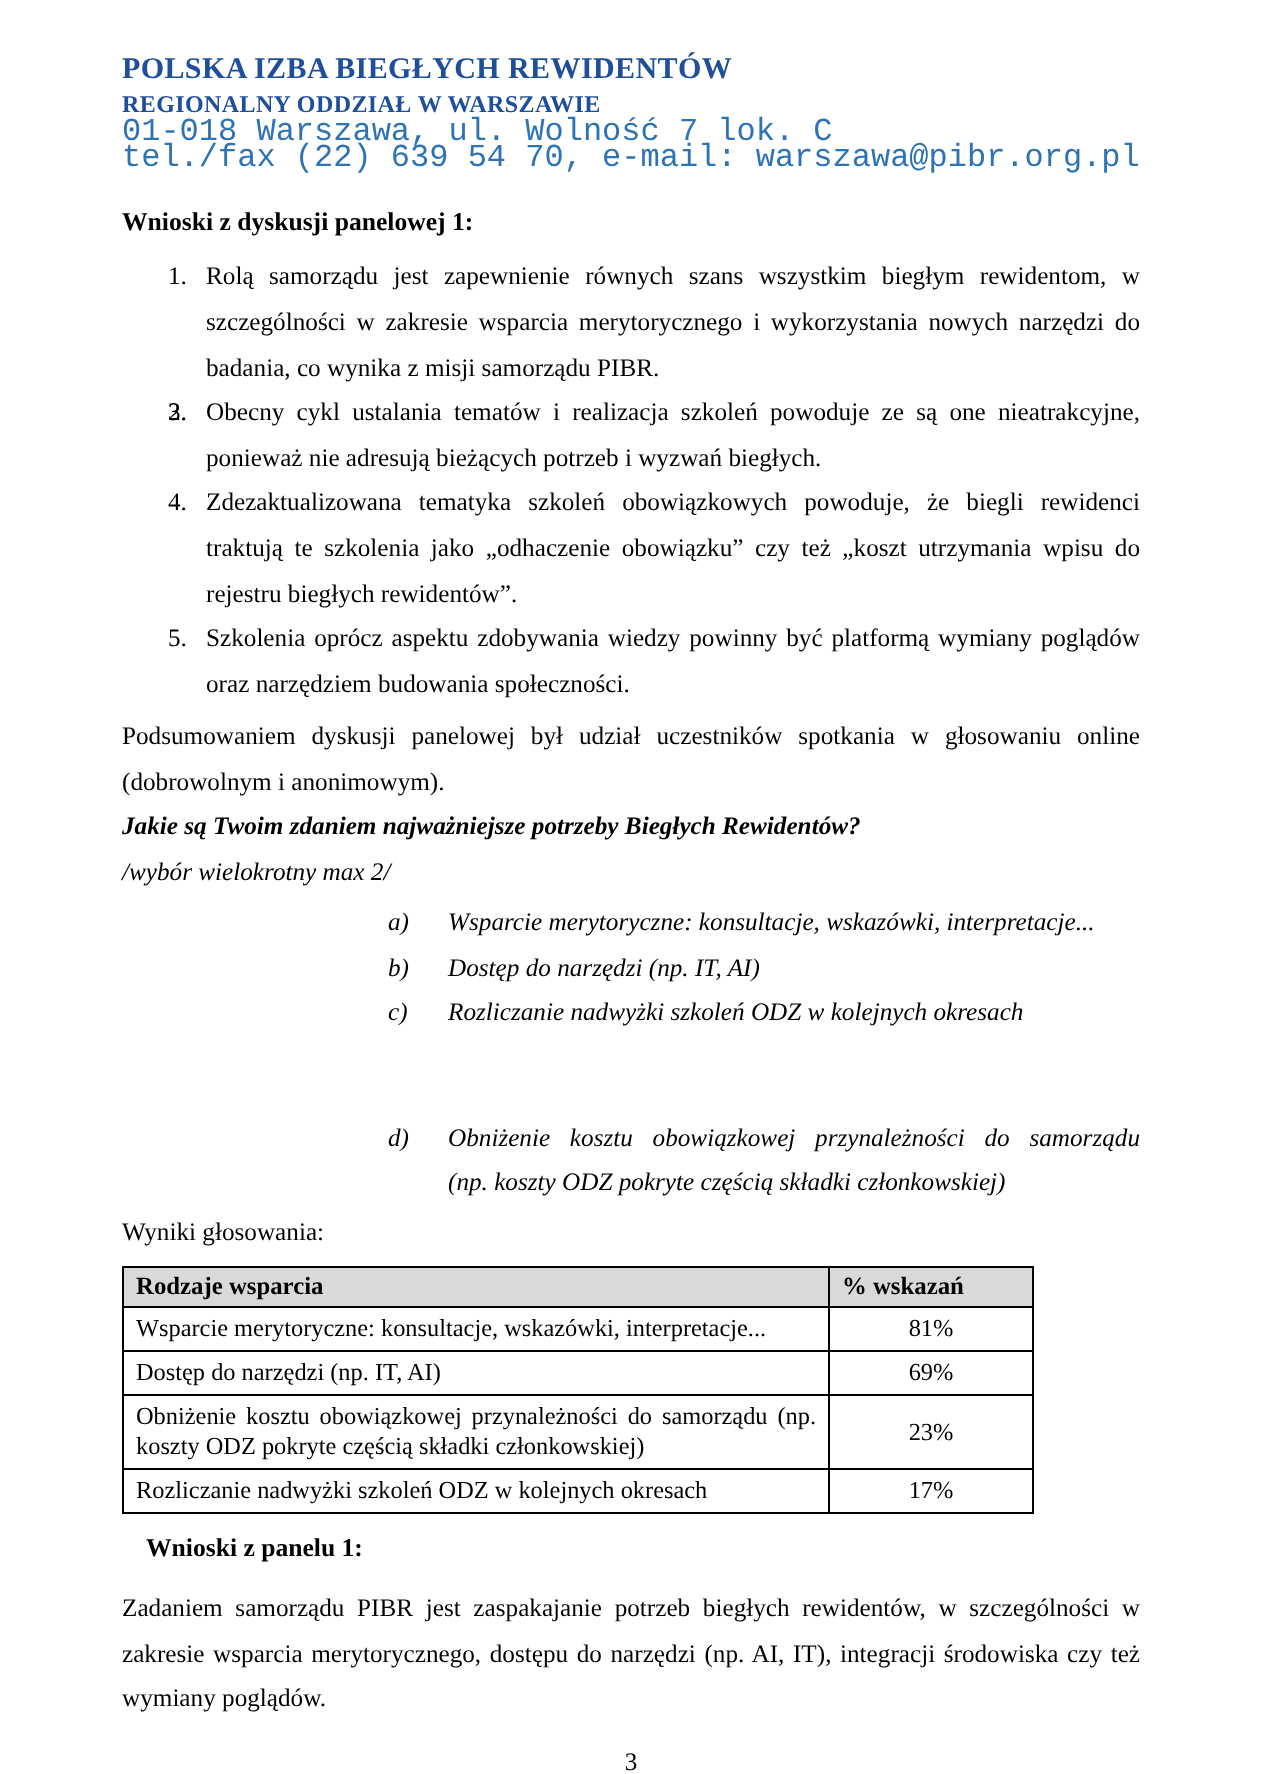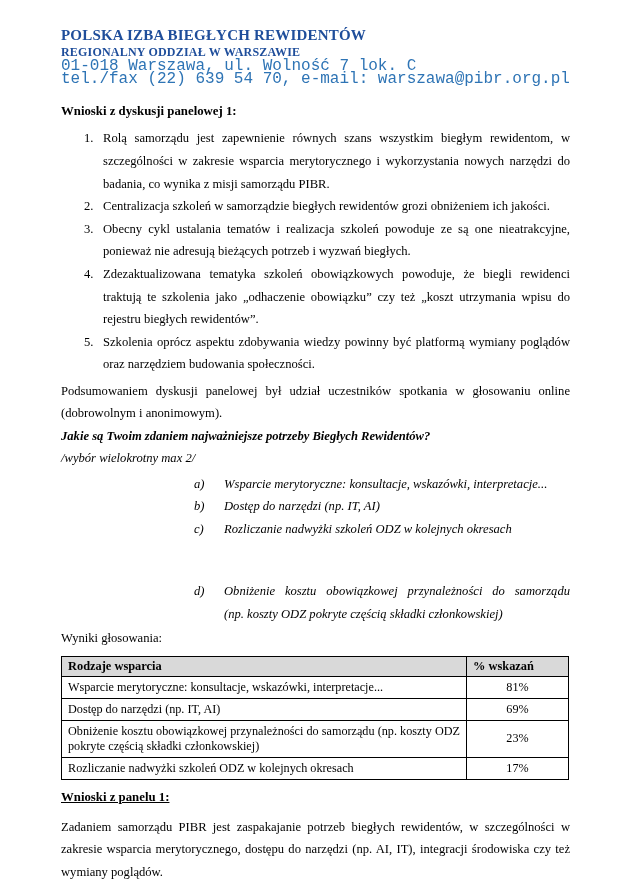--- a/index.html
+++ b/index.html
@@ -15,21 +15,21 @@
     position:relative;
   }
 
   
   .org1 { font-size:15px; font-weight:700; line-height:17px; color:var(--title_blue, #1F4E9B); letter-spacing:0.2px; }
   .org2 { font-size:12px; font-weight:700; line-height:16px; color:var(--title_blue, #1F4E9B); letter-spacing:0.2px; }
   .addr { font-family:Liberation Mono, monospace; font-size:16px; line-height:13.2px; color:var(--address_blue, #2E74B5); }
 
   
   .h-bold { font-size:12.8px; font-weight:700; line-height:17px; margin:17px 0 0 0; }
-  .h-bold2 { font-size:12.8px; font-weight:700; line-height:17px; margin:9px 0 0 0;text-decoration:underline; }
+  .h-bold2 { font-size:12.8px; font-weight:700; line-height:17px; margin:9px 0 0 12px; }
 
   
   .numlist { margin:7px 0 0 0; padding:0; }
   .num-item { position:relative; padding-left:42px; text-align:justify; line-height:22.6px; }
   .num-item .num { position:absolute; left:23px; }
 
   
   .para { margin:0; text-align:justify; line-height:22.5px; }
   .summary { margin-top:4px; }
   .question { margin:0; font-weight:700; font-style:italic; line-height:22.5px; }
@@ -38,21 +38,21 @@
   .conclusion { margin-top:10px; }
 
   
   .letlist { margin:3px 0 0 0; }
   .let-item { position:relative; padding-left:163px; font-style:italic; line-height:22.5px; text-align:justify; }
   .let-item .letter { position:absolute; left:133px; }
   .let-item .l1 { display:block; text-align:justify; text-align-last:justify;margin-top:40px; }
   .let-item .l2 { display:block; }
 
   
-  table.results { border-collapse:collapse; width:508px; margin-top:6px; font-size:12.2px; table-layout:fixed; }
+  table.results { border-collapse:collapse; width:456px; margin-top:6px; font-size:12.2px; table-layout:fixed; }
   table.results th, table.results td { border:1px solid #000; line-height:15px; vertical-align:middle; }
   table.results th { background:var(--table_header_bg, #D9D9D9); font-size:12.4px; text-align:left; padding:2px 6px; }
   table.results td { padding:3px 6px; }
   td.lbl { text-align:justify; }
   th.pct, td.pct { width:89px; text-align:center; }
 
   .pagenum { text-align:center; margin-top:13px; line-height:15px; }
 </style>
 </head>
 <body>
@@ -68,21 +68,20 @@
 
   <h2 class="h-bold">Wnioski z dyskusji panelowej 1:</h2>
 
   <div class="numlist">
     <div class="num-item">
       <span class="num">1.</span>
       <span>Rolą samorządu jest zapewnienie równych szans wszystkim biegłym rewidentom, w szczególności w zakresie wsparcia merytorycznego i wykorzystania nowych narzędzi do badania, co wynika z misji samorządu PIBR.</span>
     </div>
     <div class="num-item">
       <span class="num">2.</span>
-      <span>Centralizacja szkoleń w samorządzie biegłych rewidentów grozi obniżeniem ich jakości.</span>
     </div>
     <div class="num-item">
       <span class="num">3.</span>
       <span>Obecny cykl ustalania tematów i realizacja szkoleń powoduje ze są one nieatrakcyjne, ponieważ nie adresują bieżących potrzeb i wyzwań biegłych.</span>
     </div>
     <div class="num-item">
       <span class="num">4.</span>
       <span>Zdezaktualizowana tematyka szkoleń obowiązkowych powoduje, że biegli rewidenci traktują te szkolenia jako „odhaczenie obowiązku” czy też „koszt utrzymania wpisu do rejestru biegłych rewidentów”.</span>
     </div>
     <div class="num-item">

